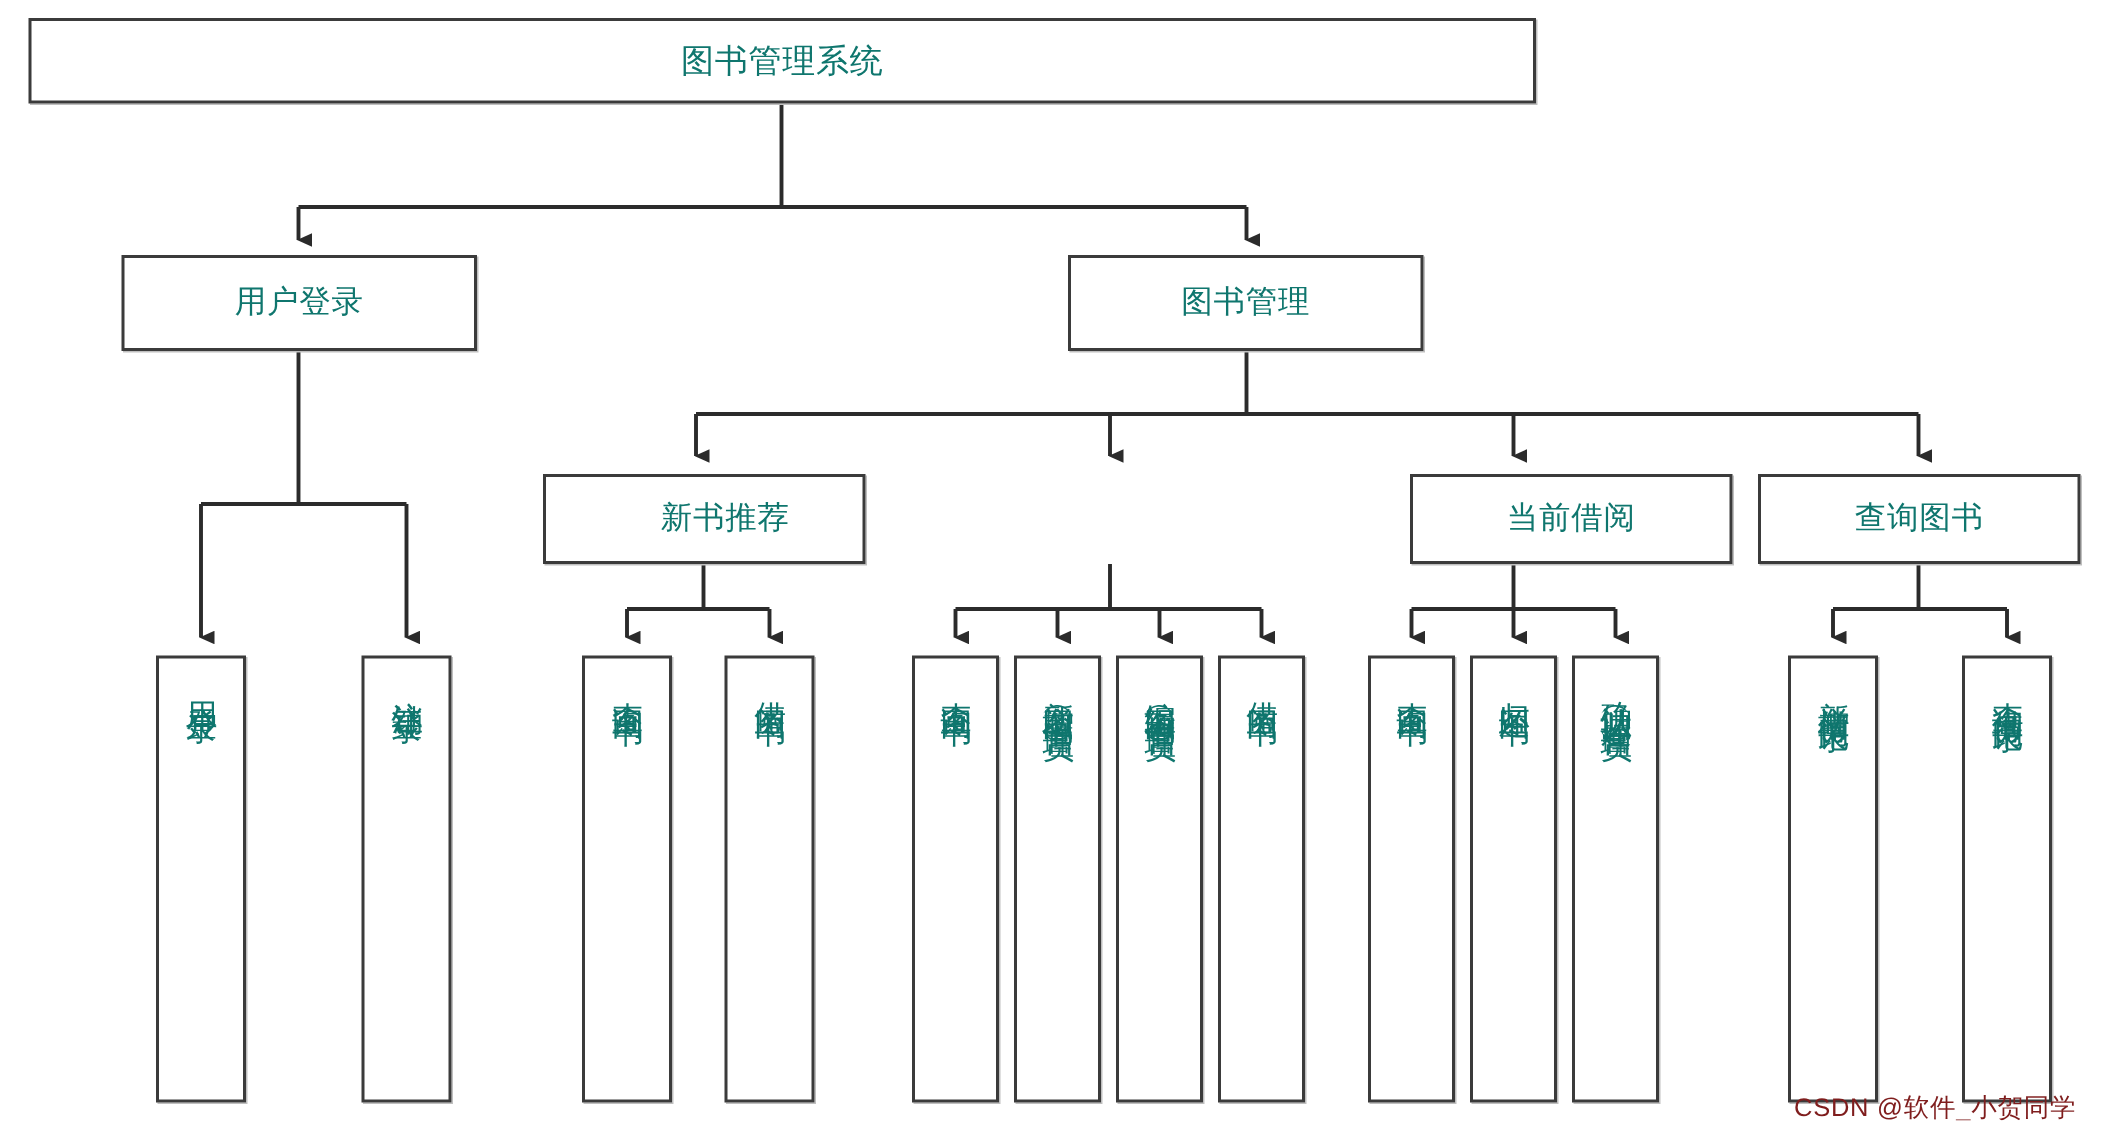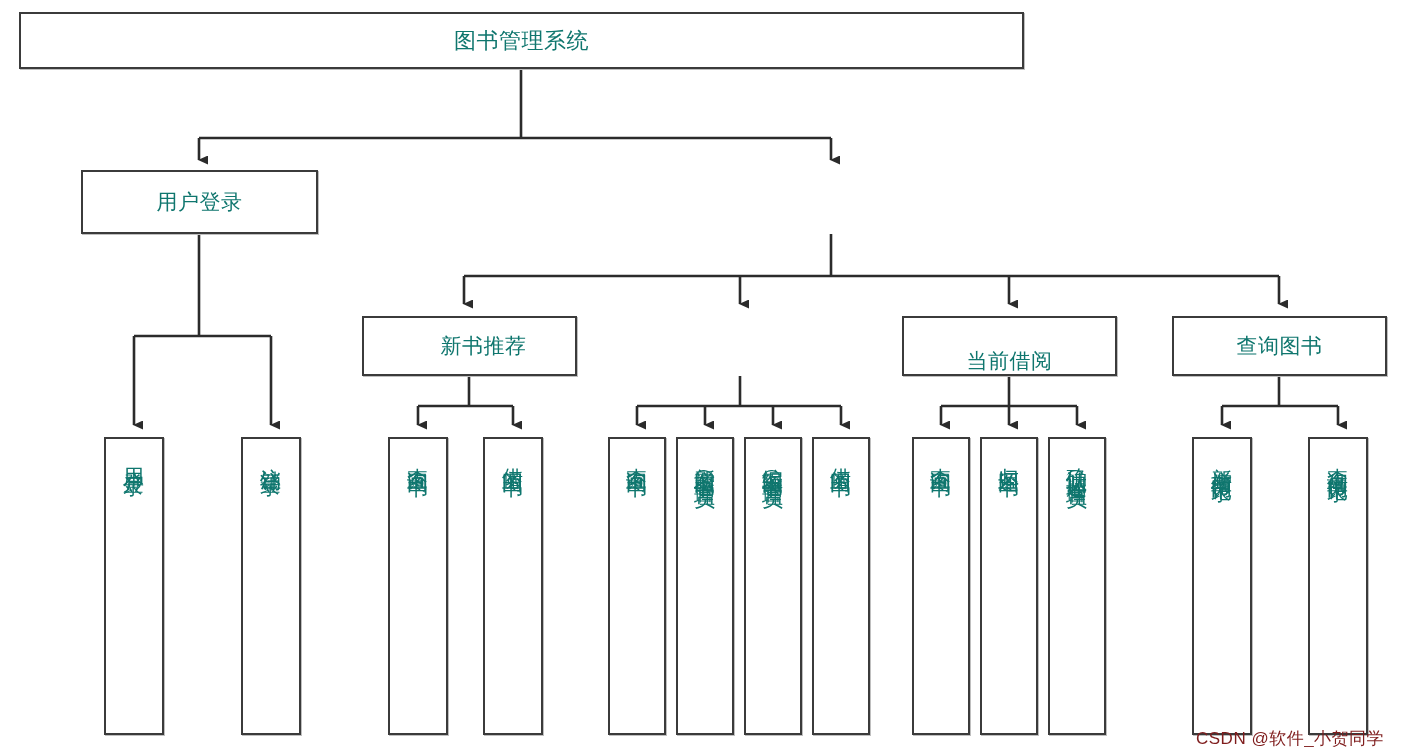--- a/index.html
+++ b/index.html
@@ -127,27 +127,30 @@
   </svg>
 
   <div class="node horizontal root" style="left:19px; top:12px; width:1005px; height:57px;">
     <span class="node-label">图书管理系统</span>
   </div>
 
   <div class="node horizontal" style="left:81px; top:170px; width:237px; height:64px;">
     <span class="node-label">用户登录</span>
   </div>
 
+  <div class="node horizontal" style="left:712px; top:170px; width:237px; height:64px;">
+    <span class="node-label">图书管理</span>
+  </div>
 
   <div class="node horizontal" style="left:362px; top:316px; width:215px; height:60px;padding-left:28px;">
     <span class="node-label">新书推荐</span>
   </div>
 
 
-  <div class="node horizontal" style="left:902px; top:316px; width:215px; height:60px;align-items:flex-end;">
+  <div class="node horizontal" style="left:940px; top:316px; width:215px; height:60px;">
     <span class="node-label">当前借阅</span>
   </div>
 
   <div class="node horizontal" style="left:1172px; top:316px; width:215px; height:60px;">
     <span class="node-label">查询图书</span>
   </div>
 
   <div class="node vertical" style="left:104px; top:437px; width:60px; height:298px;">
     <span class="node-label">用户登录</span>
   </div>

